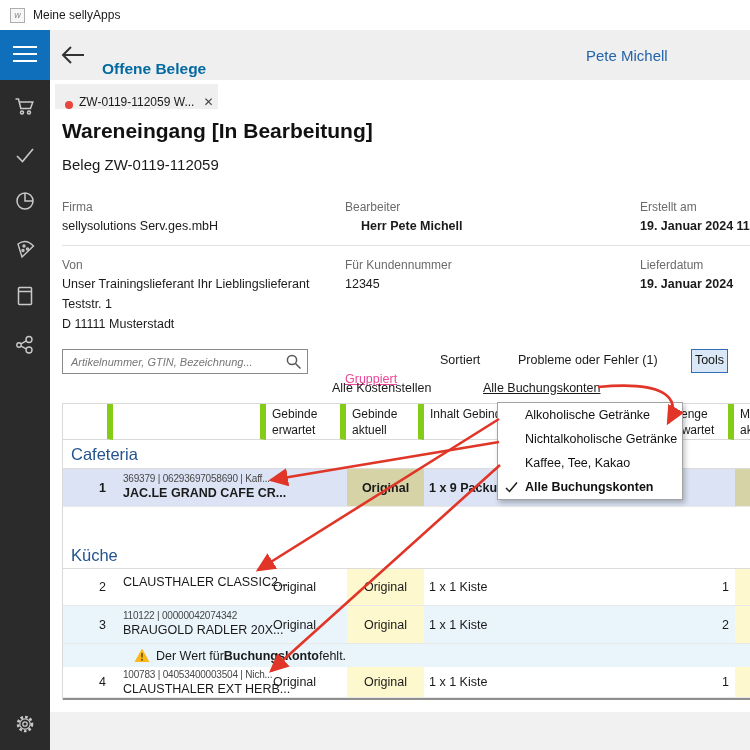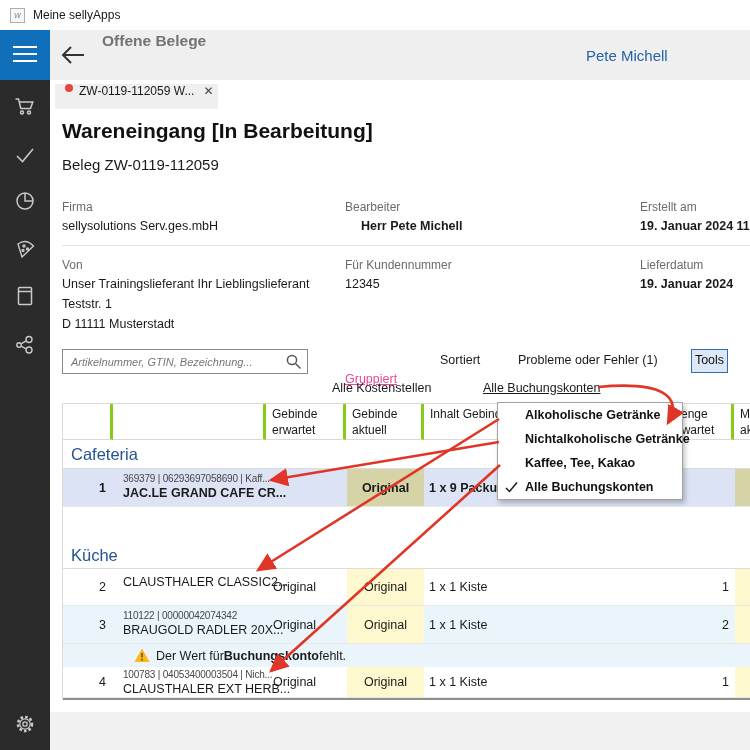--- a/index.html
+++ b/index.html
@@ -14,29 +14,29 @@
               font-size:9px; color:#888; text-align:center; line-height:13px; font-style:italic; }
   .win-title { left:33px; top:8px; font-size:12px; color:#1a1a1a; }
   .top-artifact { left:150px; top:0; width:140px; height:3px;
     background: repeating-linear-gradient(90deg,#4a4a4a 0 5px, transparent 5px 9px, #777 9px 12px, transparent 12px 16px); }
 
   
   .headerbar { left:0; top:30px; width:750px; height:50px; background:#efefef; }
   .hamburger { left:0; top:30px; width:50px; height:50px; background:#0f6fba; cursor:pointer; }
   .hamburger span { position:absolute; left:13px; width:24px; height:2px; background:#fff; }
   .back-btn { left:59px; top:43px; width:28px; height:24px; cursor:pointer; }
-  .hdr-title { left:102px; top:32px; font-size:15.5px; font-weight:bold; color:#737373; }
+  .hdr-title { left:102px; top:60px; font-size:15.5px; font-weight:bold; color:#0369a1; }
   .user-link { left:586px; top:47px; font-size:15px; color:#2363a8; cursor:pointer; }
 
   
   .sidebar { left:0; top:80px; width:50px; height:670px; background:#2b2b2b; }
   .side-ic { position:absolute; left:14px; width:22px; height:22px; cursor:pointer; }
 
   
-  .tab { left:55px; top:84px; width:163px; height:25px; background:#efefef; display:flex; align-items:flex-start; cursor:pointer; }
+  .tab { left:55px; top:84px; width:163px; height:25px; background:#efefef; display:flex; align-items:flex-end; cursor:pointer; }
   .tab-dot { width:8px; height:8px; border-radius:50%; background:#e8453c; margin:0 6px 0 10px; flex:0 0 auto; }
   .tab-label { font-size:12px; color:#1a1a1a; white-space:nowrap; }
   .tab-close { margin-left:auto; padding:0 9px; font-size:12px; color:#444; cursor:pointer; }
 
   
   .h1 { left:62px; top:119px; font-size:21px; font-weight:bold; color:#111; }
   .h2 { left:62px; top:156px; font-size:15px; color:#1a1a1a; }
 
   
   .lbl { font-size:12px; color:#6b6b6b; white-space:nowrap; }
@@ -54,21 +54,21 @@
   .lnk { font-size:12.5px; cursor:pointer; white-space:nowrap; }
   .lnk.blue { color:#ec4899; text-decoration:underline;margin-top:19px; }
   .lnk.plain { color:#1a1a1a; }
   .lnk.under { color:#1a1a1a; text-decoration:underline; }
   .tools-btn { left:691px; top:349px; width:37px; height:24px; background:#d9e7f6; border:1.5px solid #2e6cb4;
                font-size:12.5px; color:#111; text-align:center; line-height:20px; cursor:pointer; }
 
   
   .tbl { left:62px; top:403px; width:700px; border-left:1px solid #d9d9d9; }
   .thead { position:relative; height:37px; border-top:1px solid #d9d9d9; }
-  .th { position:absolute; top:0; bottom:0; background:#fff; border-right:3px solid #84cc16; border-bottom:1px solid #d9d9d9;
+  .th { position:absolute; top:0; bottom:0; background:#fff; border-right:6px solid #84cc16; border-bottom:1px solid #d9d9d9;
         font-size:12px; color:#1a1a1a; padding:3px 20px 0 6px; line-height:1.3; }
   .trow { position:relative; border-bottom:1px solid #e8e8e8; }
   .cell { position:absolute; top:0; bottom:0; display:flex; align-items:center; font-size:12.5px; color:#1a1a1a; }
   .c-num { left:0; width:50px; justify-content:flex-end; padding-right:7px; }
   .c-art { left:60px; width:205px; display:block; padding-top:4px; }
   .c-art .aid { font-size:10px; color:#474747; white-space:nowrap; letter-spacing:-0.2px; }
   .c-art .anm { font-size:12.5px; color:#1a1a1a; margin-top:2px; white-space:nowrap; }
   .c-ge { left:203px; width:80px; padding-left:7px; }
   .c-ga { left:284px; width:77px; justify-content:center; }
   .c-ih { left:366px; white-space:nowrap; }
@@ -84,21 +84,21 @@
   .spacer { height:35px; background:#fff; }
   .wrow { position:relative; height:23px; display:flex; align-items:center; padding-left:71px; font-size:12.5px; color:#1a1a1a; }
   .wrow b { font-weight:bold; }
   .warn-tri { width:16px; height:15px; margin-right:6px; flex:0 0 auto; }
   .tbl-end { height:0; border-bottom:2px solid #8f8f8f; }
 
   
   .dropdown { left:497px; top:402px; width:186px; background:#fff; border:1px solid #a3a3a3;
               box-shadow:2px 3px 5px rgba(0,0,0,.25); z-index:5; }
   .dd-item { position:relative; height:24px; line-height:24px; padding-left:27px; font-size:12.5px; color:#111;
-             white-space:nowrap; cursor:pointer;font-weight:bold; }
+             white-space:nowrap; cursor:pointer; }
   .dd-item.sel { font-weight:bold; }
   .dd-check { position:absolute; left:6px; top:5px; width:15px; height:15px; }
 
   
   .annot { left:0; top:0; width:750px; height:750px; z-index:9; pointer-events:none; }
 
   
   .footer { left:50px; top:712px; width:700px; height:38px; background:#f1f1f1; }
 </style>
 </head>

